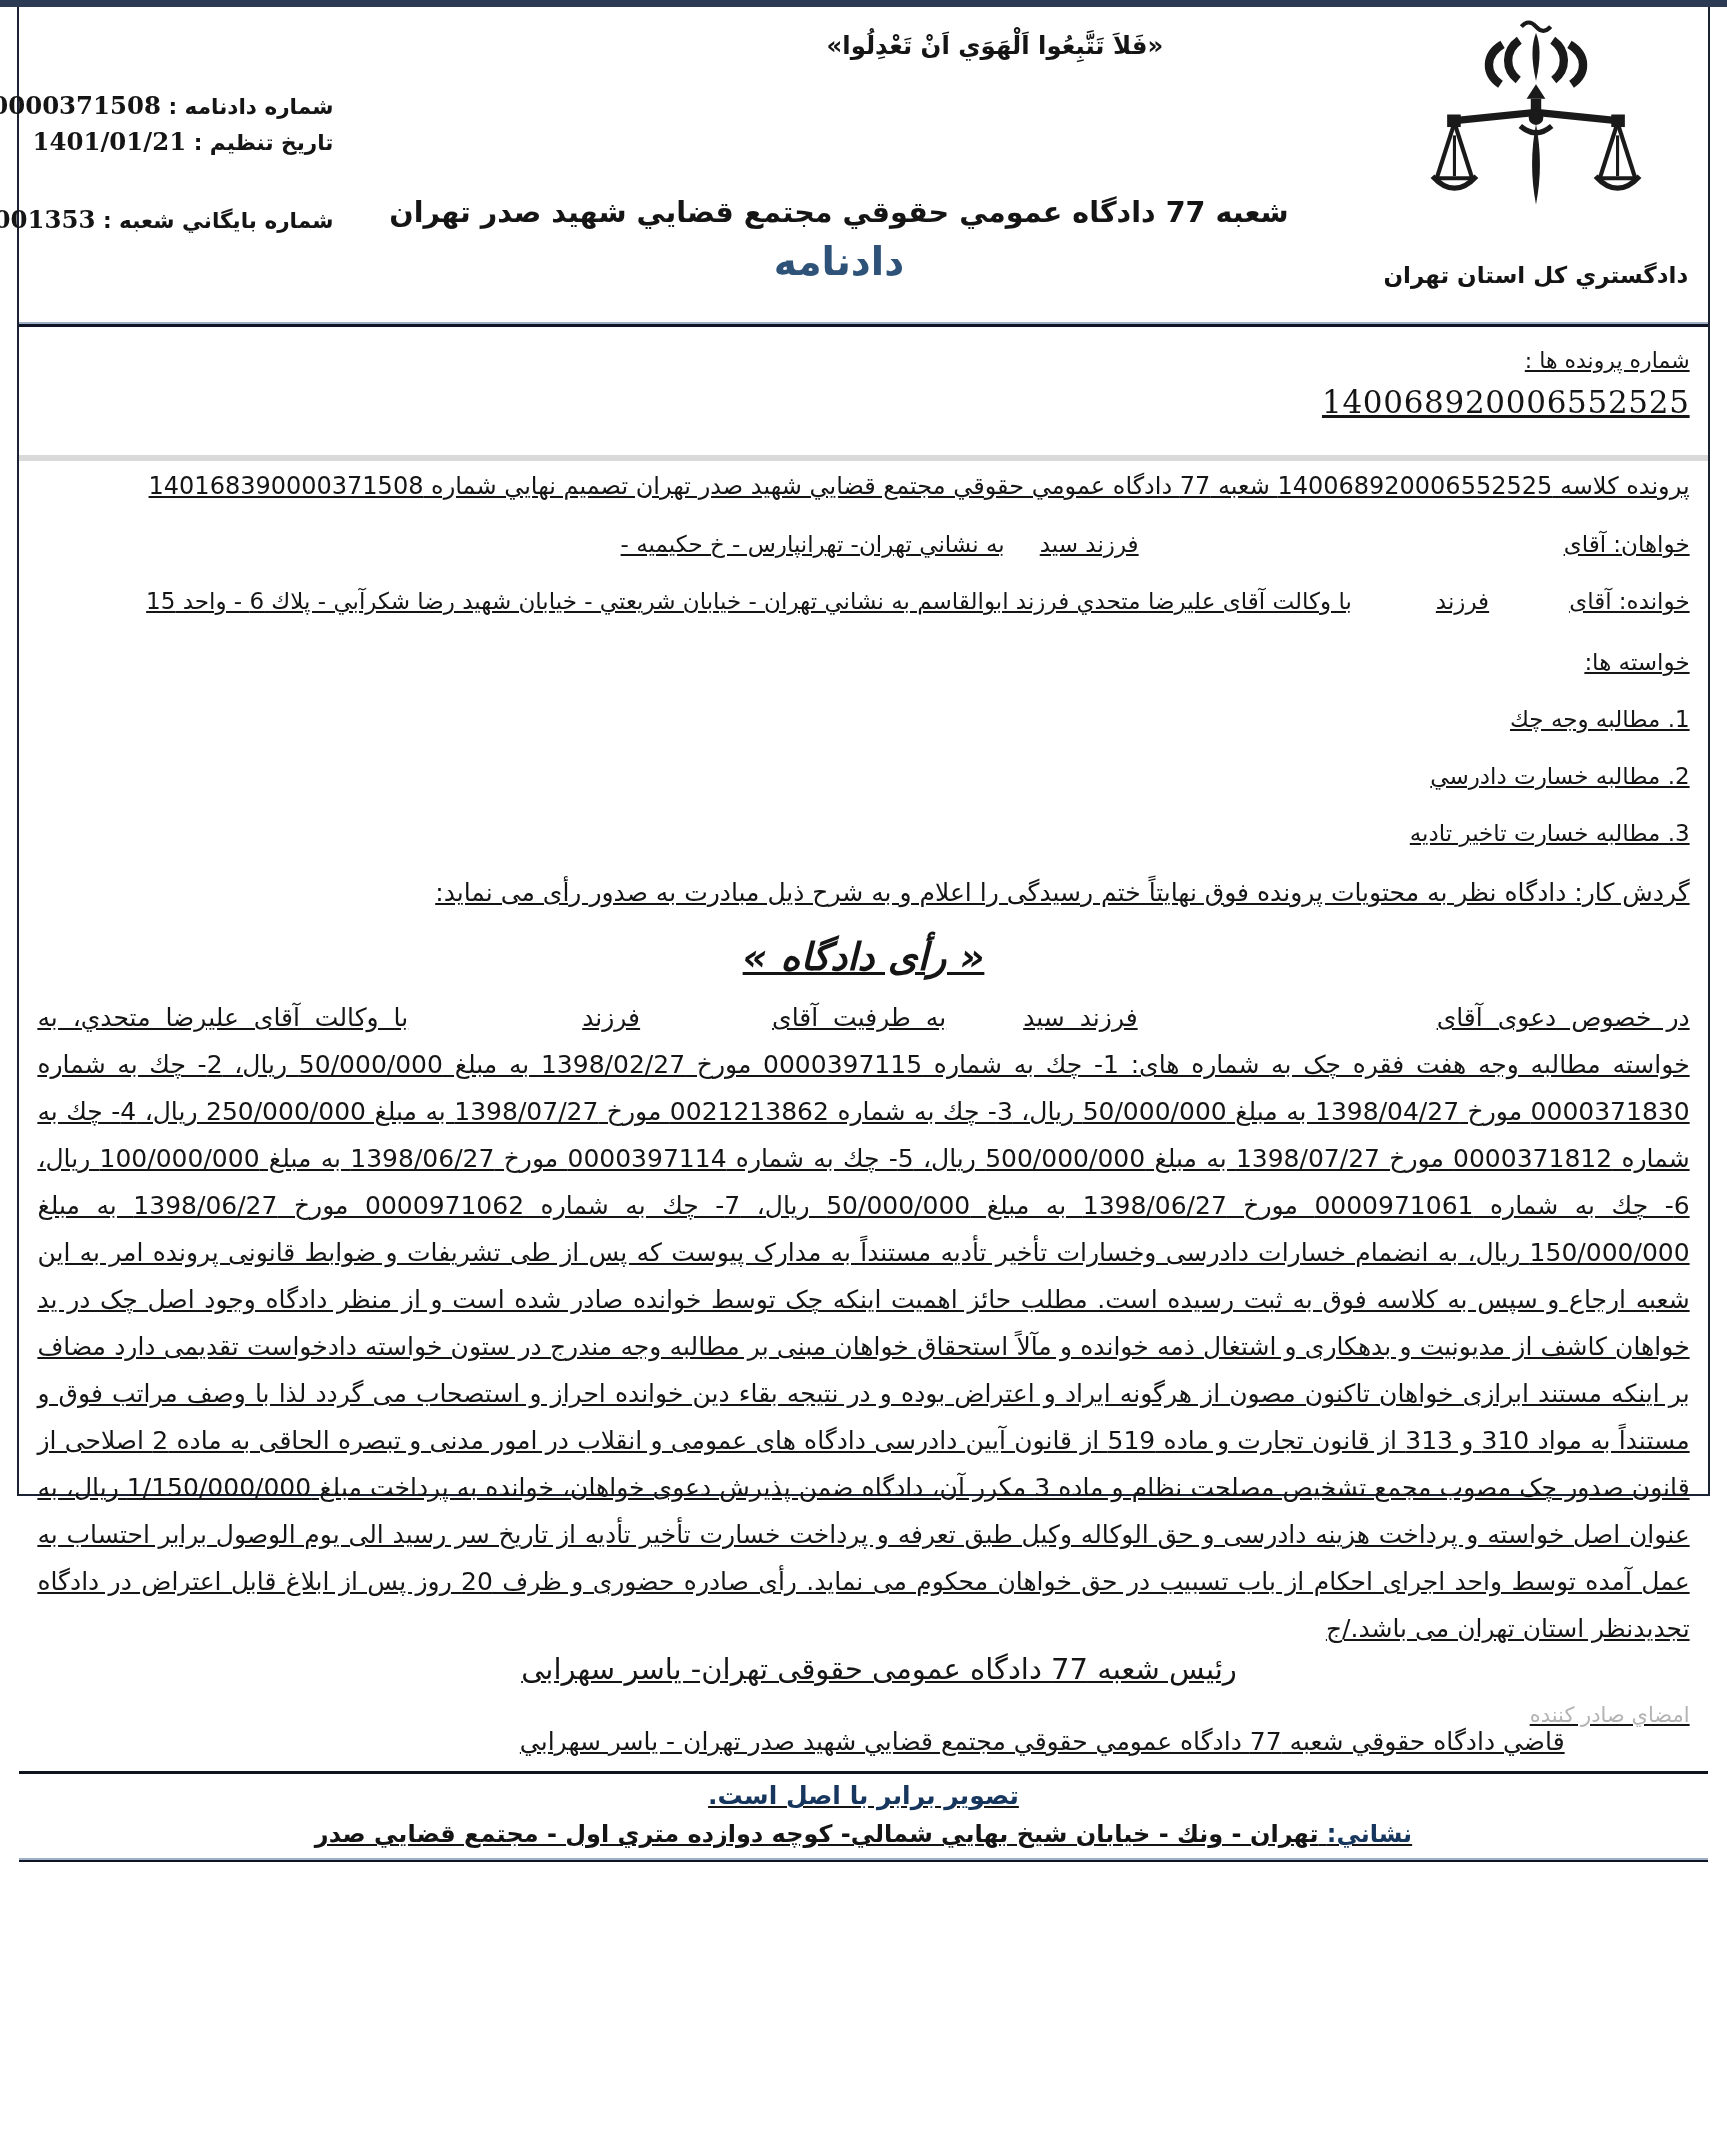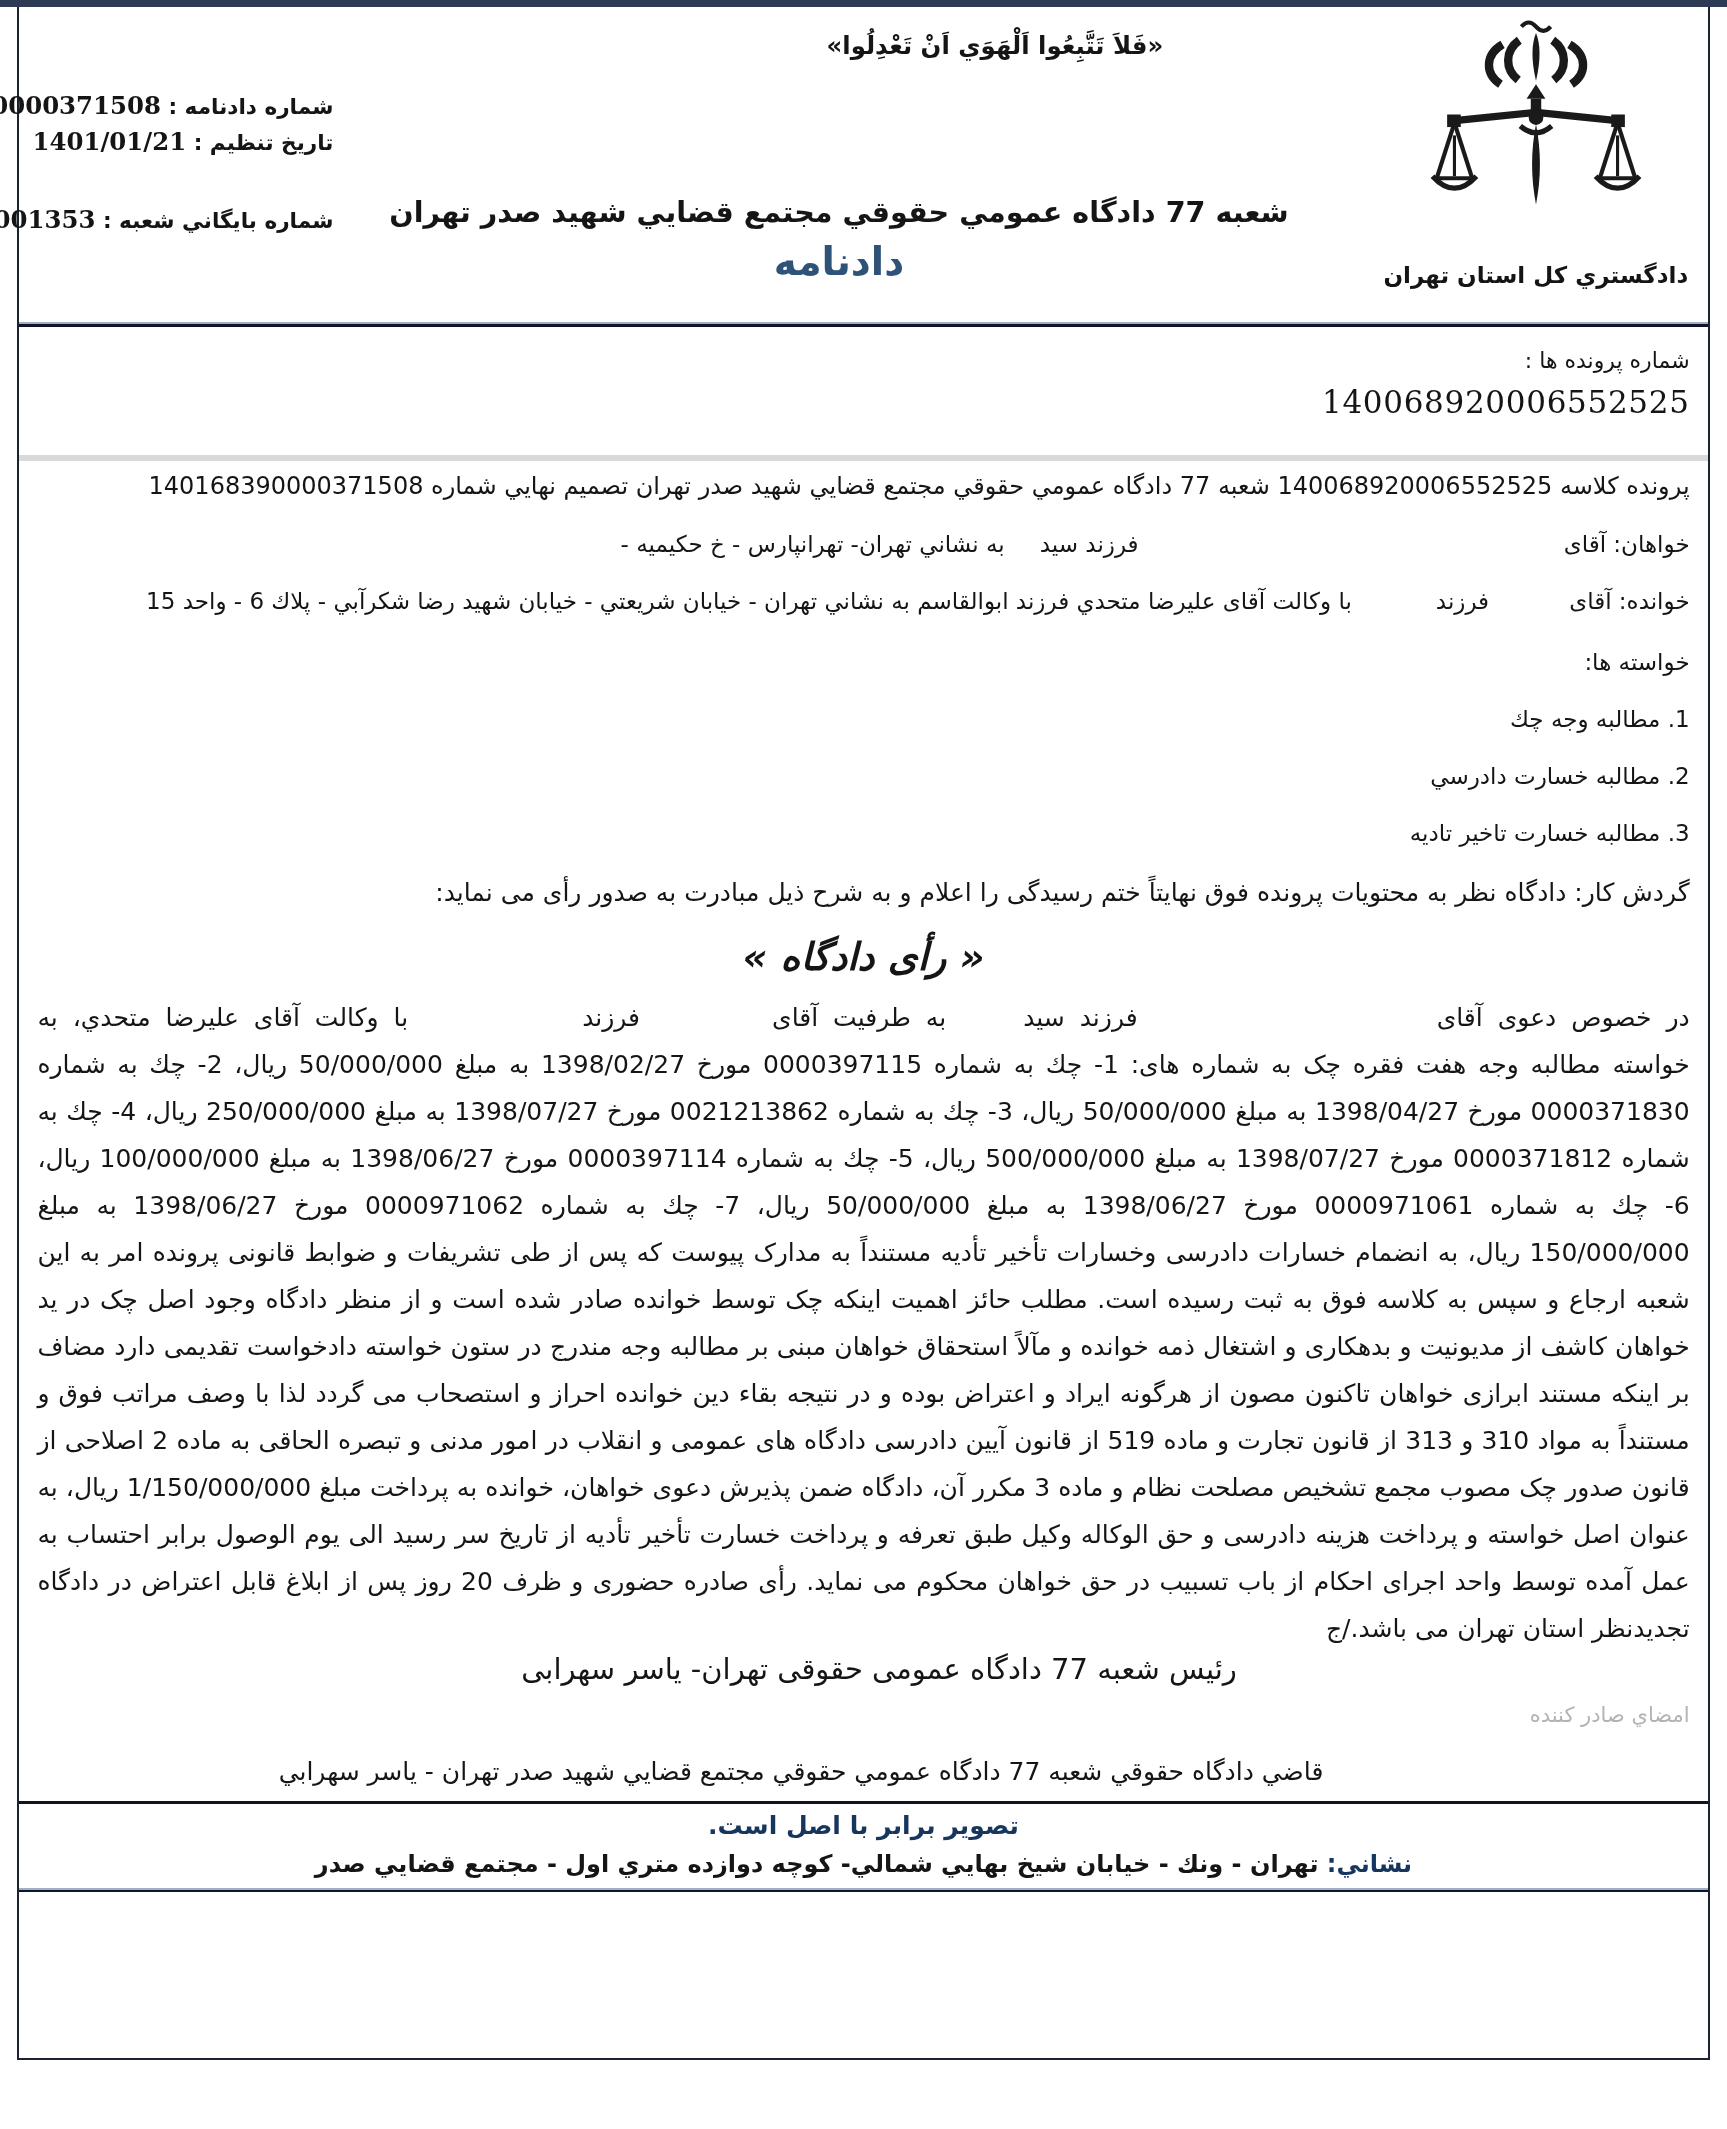--- a/index.html
+++ b/index.html
@@ -1,20 +1,20 @@
 <!DOCTYPE html>
 <html lang="fa" dir="rtl" style="font-size:11px"><head>
 <meta charset="utf-8">
 <style>
   html,body{margin:0;padding:0;background:#fff;}
   .page{position:relative;width:1727px;height:2129px;background:#fff;overflow:hidden;
         font-family:"DejaVu Sans",sans-serif;color:#151515;direction:rtl;}
   .topbar{position:absolute;top:0;left:0;width:1727px;height:7px;background:#2c3a54;}
-  .frame{position:absolute;top:7px;left:17.4px;right:17.4px;height:2053px;
-         border:2.1px solid #1b2233;border-top:none;box-sizing:border-box;background:#fff;}
+  .frame{position:absolute;top:7px;left:17.4px;right:17.4px;height:1489px;
+         border:2.1px solid #1b2233;border-top:none;box-sizing:border-box;background:#fff;text-decoration:underline;}
   
   .header{position:relative;height:315px;}
   .verse{position:absolute;top:24px;left:683px;width:585px;text-align:center;
          font-size:24.4px;font-weight:bold;white-space:nowrap;}
   .nums{position:absolute;top:81px;left:21px;width:293px;direction:rtl;text-align:right;}
   .num-line{font-size:21.6px;font-weight:bold;line-height:35px;white-space:nowrap;}
   .num-line .num-val{font-family:"DejaVu Serif",serif;font-size:24.4px;font-weight:bold;}
   .num-line.archive{margin-top:42px;}
   .center-head{position:absolute;top:188px;left:327px;right:376px;text-align:center;}
   .court-name{font-size:28.6px;font-weight:bold;white-space:nowrap;}
@@ -35,21 +35,21 @@
   .gp1{width:425px;} .gp2{width:35px;}
   .gd1{width:80px;} .gd2{width:84px;}
   .claims-label{margin-top:35px;font-size:23px;}
   .claim{margin-top:31px;font-size:23px;}
   .process{margin-top:32px;font-size:25px;}
   .verdict-title{margin-top:28px;text-align:center;font-size:38px;font-weight:bold;font-style:italic;}
   .verdict{margin-top:15.3px;font-size:25px;line-height:47px;text-align:justify;text-align-last:right;}
   .gv1{width:299px;} .gv2{width:77px;} .gv3{width:132px;} .gv4{width:174px;}
   .sig-head{font-size:29px;text-align:center;padding-left:31px;white-space:nowrap;}
   .issuer{margin-top:16.7px;font-size:21px;color:#b3b3b3;text-align:right;}
-  .sig-judge{margin-top:30px;font-size:25px;text-align:center;padding-right:125px;white-space:nowrap;}
+  .sig-judge{margin-top:0;font-size:25px;padding-right:125px;white-space:nowrap;}
   
   .footer-sep{margin-top:15.3px;height:3.5px;background:#10141f;margin-left:-18px;margin-right:-18px;}
   .certified{margin-top:7px;text-align:center;font-size:25px;font-weight:bold;color:#17365d;}
   .address{margin-top:9.8px;text-align:center;font-size:24px;font-weight:bold;}
   .address .label{color:#17365d;}
   .footer-bottom{margin-top:9.8px;height:2.1px;background:#9fb0c6;border-bottom:2.8px solid #0f1524;
                  margin-left:-18px;margin-right:-18px;}
 </style>
 </head>
 <body>

